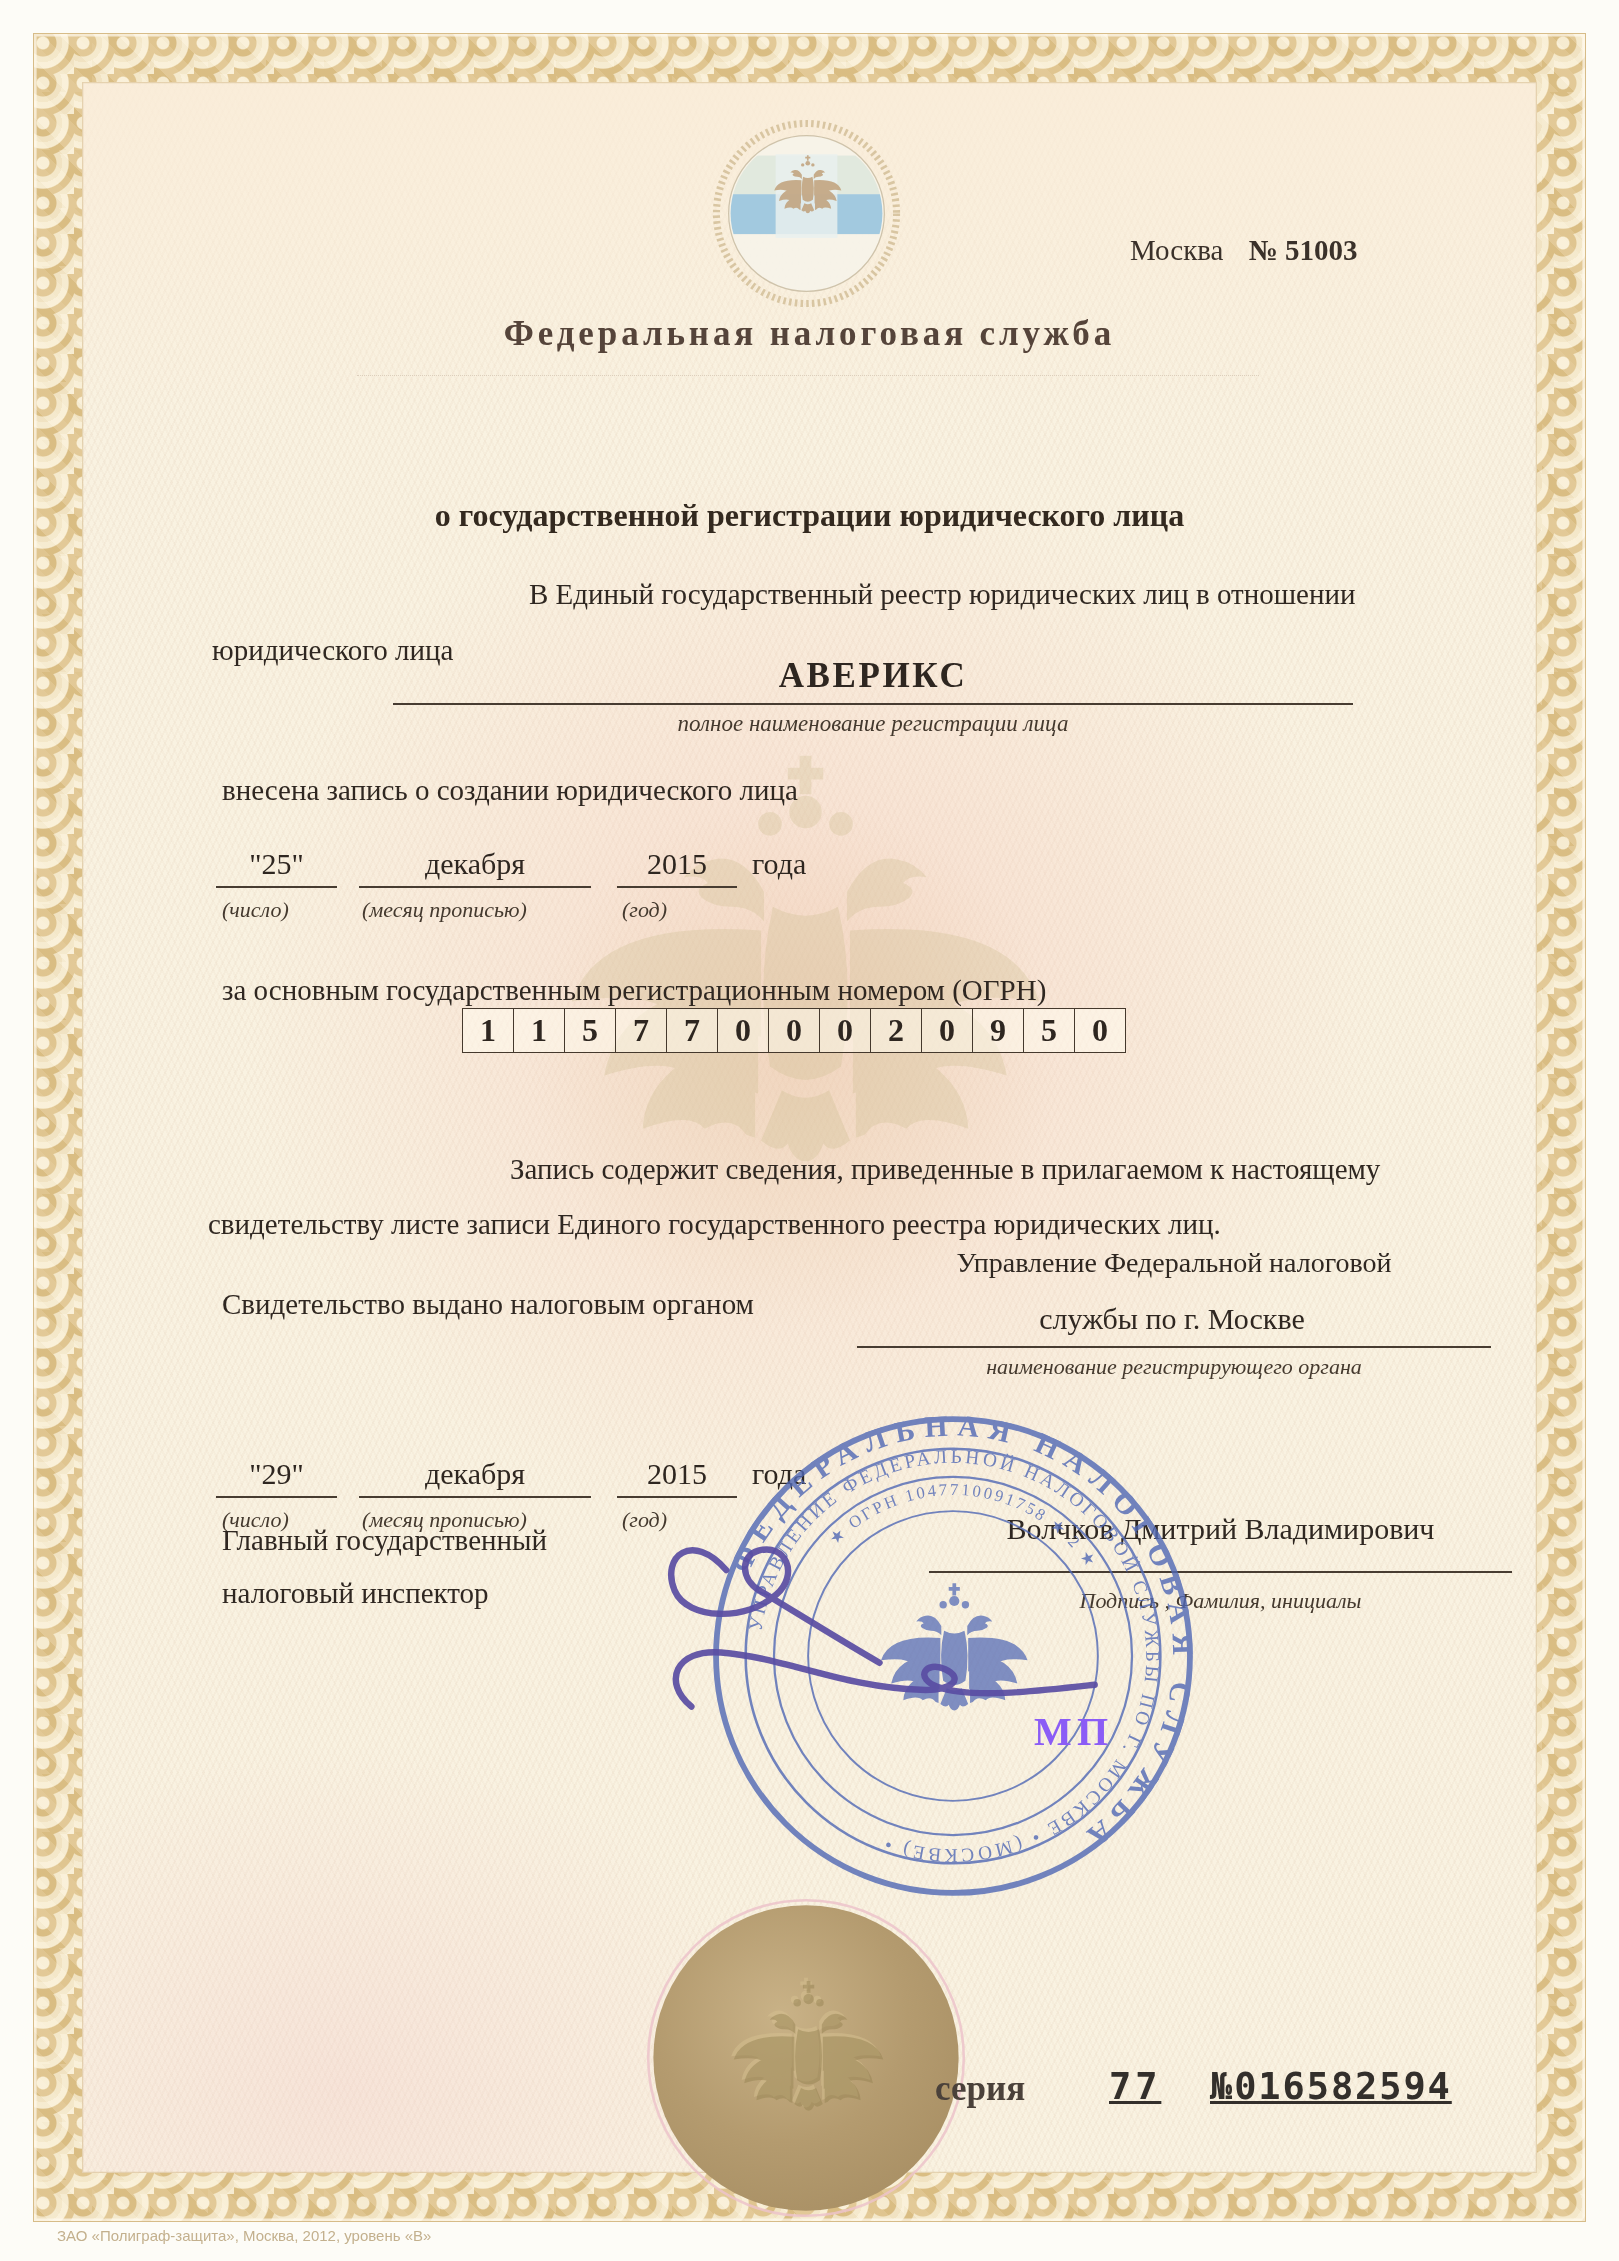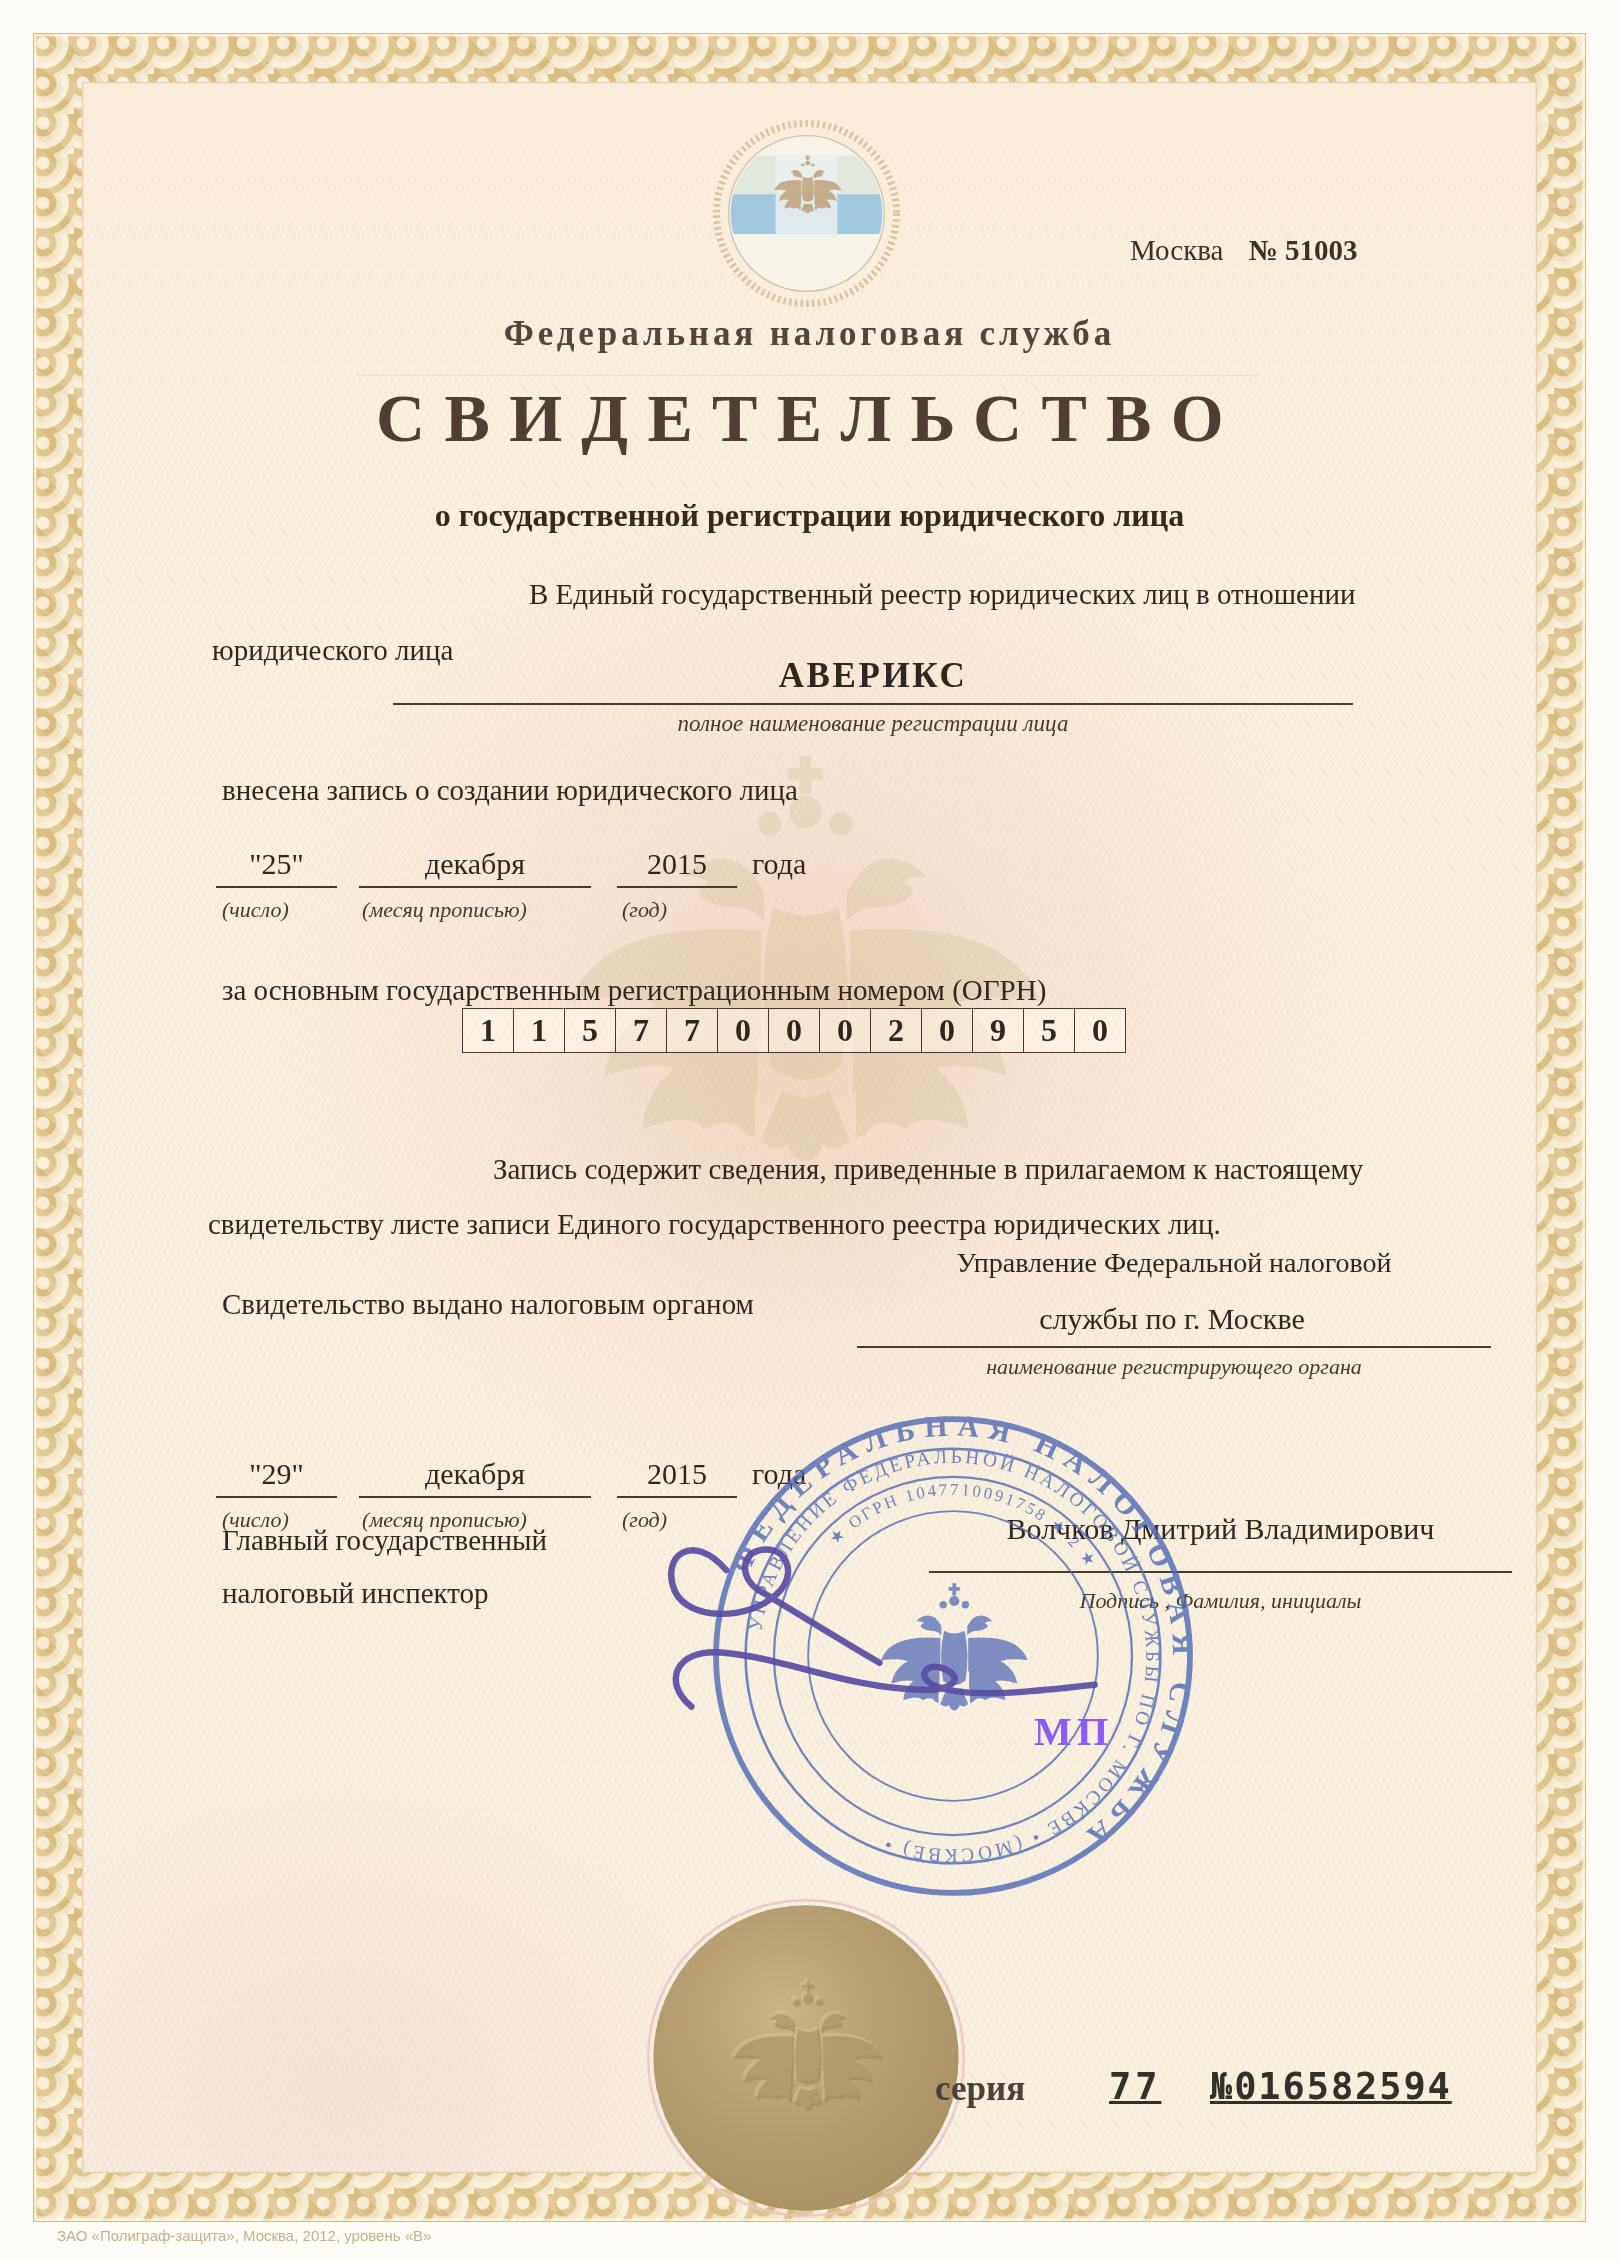--- a/index.html
+++ b/index.html
@@ -89,21 +89,20 @@
     </g>
   </svg>
 
   <div class="abs" style="left:1130px;top:234px;font-size:29px;color:#3a312a;">
     <span>Москва</span>
     <span class="serif-b" style="margin-left:18px">№ 51003</span>
   </div>
 
   <div class="abs serif-b center" style="left:0;width:1619px;top:314px;font-size:35px;letter-spacing:3.9px;color:#55443a;">Федеральная налоговая служба</div>
   <div class="abs rule-soft" style="left:357px;top:375px;width:902px;opacity:.6;"></div>
-  <div class="abs serif-b center" style="left:0;width:1619px;top:379px;font-size:68px;letter-spacing:19.3px;color:#4e3e34;">СВИДЕТЕЛЬСТВО</div>
   <div class="abs serif-b center" style="left:0;width:1619px;top:497px;font-size:32px;color:#33291f;">о государственной регистрации юридического лица</div>
 
   <div class="abs body-t" style="left:529px;top:578px;">В Единый государственный реестр юридических лиц в отношении</div>
   <div class="abs body-t" style="left:212px;top:634px;text-align:right;">юридического лица</div>
 
   <div class="abs serif-b center" style="left:393px;width:960px;top:656px;font-size:35px;letter-spacing:2.6px;color:#2e2620;">АВЕРИКС</div>
   <div class="abs rule" style="left:393px;top:703px;width:960px;"></div>
   <div class="abs cap center" style="left:393px;width:960px;top:711px;font-size:23px;">полное наименование регистрации лица</div>
 
   <div class="abs body-t" style="left:222px;top:774px;">внесена запись о создании юридического лица</div>
@@ -117,21 +116,21 @@
   <div class="abs" style="left:752px;top:847px;font-size:30px;">года</div>
   <div class="abs cap" style="left:222px;top:897px;">(число)</div>
   <div class="abs cap" style="left:362px;top:897px;">(месяц прописью)</div>
   <div class="abs cap" style="left:622px;top:897px;">(год)</div>
 
   <div class="abs body-t" style="left:222px;top:974px;">за основным государственным регистрационным номером (ОГРН)</div>
   <div class="abs" style="left:462px;top:1008px;border:1.9px solid #45392d;font-family:'Liberation Serif',serif;white-space:nowrap;line-height:0;">
     <span class="ogrn-cell">1</span><span class="ogrn-cell">1</span><span class="ogrn-cell">5</span><span class="ogrn-cell">7</span><span class="ogrn-cell">7</span><span class="ogrn-cell">0</span><span class="ogrn-cell">0</span><span class="ogrn-cell">0</span><span class="ogrn-cell">2</span><span class="ogrn-cell">0</span><span class="ogrn-cell">9</span><span class="ogrn-cell">5</span><span class="ogrn-cell" style="border-right:none;">0</span>
   </div>
 
-  <div class="abs body-t" style="left:493px;top:1153px;">Запись содержит сведения, приведенные в прилагаемом к настоящему</div>
+  <div class="abs body-t" style="left:510px;top:1153px;">Запись содержит сведения, приведенные в прилагаемом к настоящему</div>
   <div class="abs body-t" style="left:208px;top:1208px;">свидетельству листе записи Единого государственного реестра юридических лиц.</div>
 
   <div class="abs body-t" style="left:222px;top:1288px;">Свидетельство выдано налоговым органом</div>
   <div class="abs center body-t" style="left:857px;width:634px;top:1247px;font-size:28px;">Управление Федеральной налоговой</div>
   <div class="abs center body-t" style="left:855px;width:634px;top:1302px;font-size:30px;">службы по г. Москве</div>
   <div class="abs rule" style="left:857px;top:1346px;width:634px;"></div>
   <div class="abs cap center" style="left:857px;width:634px;top:1354px;">наименование регистрирующего органа</div>
 
   <div class="abs center" style="left:216px;width:121px;top:1457px;font-size:30px;">"29"</div>
   <div class="abs rule" style="left:216px;top:1496px;width:121px;"></div>

